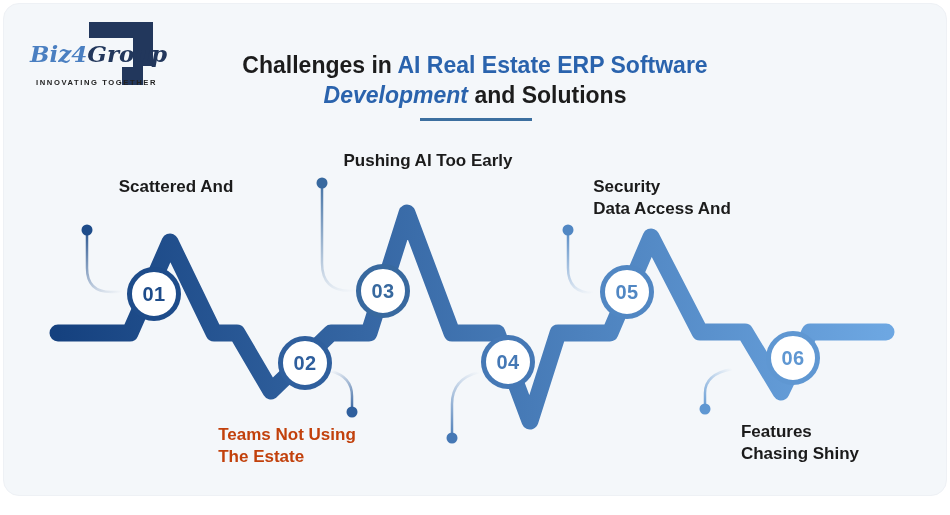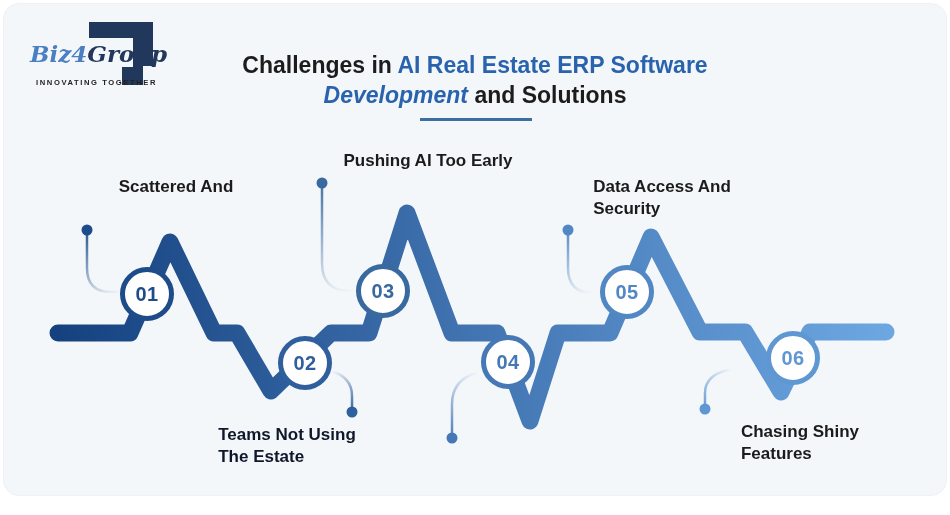--- a/index.html
+++ b/index.html
@@ -115,21 +115,21 @@
     <path d="M452 433 V404 Q452 379 479 372" fill="none" stroke="url(#lg4)" stroke-width="2.5" stroke-linecap="round"></path>
     <circle cx="452" cy="438" r="5.5" style="fill: rgb(69, 120, 181);"></circle>
 
     <path d="M568 235 V268 Q568 293 593 293" fill="none" stroke="url(#lg5)" stroke-width="2.5" stroke-linecap="round"></path>
     <circle cx="568" cy="230" r="5.5" style="fill: rgb(81, 135, 195);"></circle>
 
     <path d="M705 404 V393 Q705 374 732 369" fill="none" stroke="url(#lg6)" stroke-width="2.5" stroke-linecap="round"></path>
     <circle cx="705" cy="409" r="5.5" style="fill: rgb(95, 151, 210);"></circle>
   </svg>
 
-  <div class="milestone-circle" style="left: 120px; top: 267px; border-color: rgb(30, 76, 138); color: rgb(30, 76, 138); text-align: center;">
+  <div class="milestone-circle" style="left: 127px; top: 267px; border-color: rgb(30, 76, 138); color: rgb(30, 76, 138); text-align: center;">
     <span>01</span>
   </div>
   <div class="milestone-circle" style="left: 278px; top: 336px; border-color: rgb(47, 95, 157); color: rgb(47, 95, 157);">
     <span>02</span>
   </div>
   <div class="milestone-circle" style="left: 356px; top: 264px; border-color: rgb(56, 105, 159); color: rgb(56, 105, 159);">
     <span>03</span>
   </div>
   <div class="milestone-circle" style="left: 481px; top: 335px; border-color: rgb(69, 120, 181); color: rgb(69, 120, 181);">
     <span>04</span>
@@ -137,28 +137,28 @@
   <div class="milestone-circle" style="left: 600px; top: 265px; border-color: rgb(81, 135, 195); color: rgb(81, 135, 195);">
     <span>05</span>
   </div>
   <div class="milestone-circle" style="left: 766px; top: 331px; border-color: rgb(95, 151, 210); color: rgb(95, 151, 210);">
     <span>06</span>
   </div>
 
   <div class="label" style="left: 176px; top: 176px; color: rgb(27, 27, 27);">
     <div>Scattered And</div>
   </div>
-  <div class="label" style="left: 287px; top: 424px; color: #0f172a;">
+  <div class="label" style="left: 287px; top: 424px; color: #c2410c;">
     <div>Teams Not Using</div>
     <div>The Estate</div>
   </div>
   <div class="label" style="left: 428px; top: 150px; color: rgb(27, 27, 27);">
     <div>Pushing AI Too Early</div>
   </div>
   <div class="label" style="left: 662px; top: 176px; color: rgb(27, 27, 27);">
+    <div>Security</div>
     <div>Data Access And</div>
-    <div>Security</div>
   </div>
   <div class="label" style="left: 800px; top: 421px; color: rgb(27, 27, 27);">
+    <div>Features</div>
     <div>Chasing Shiny</div>
-    <div>Features</div>
   </div>
 </div>
 
 </body></html>

